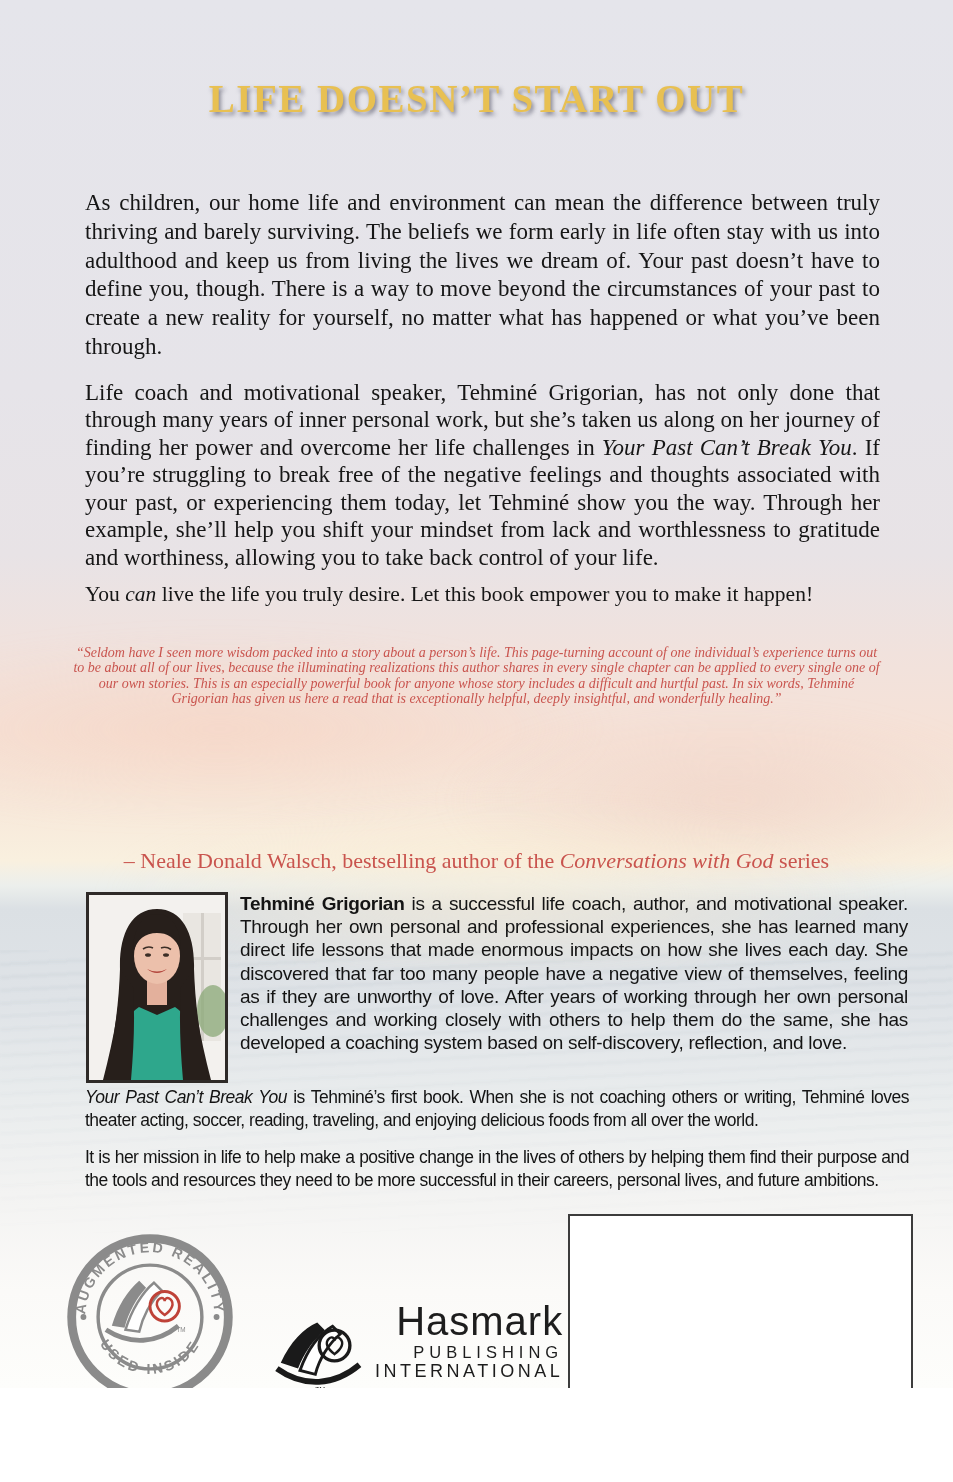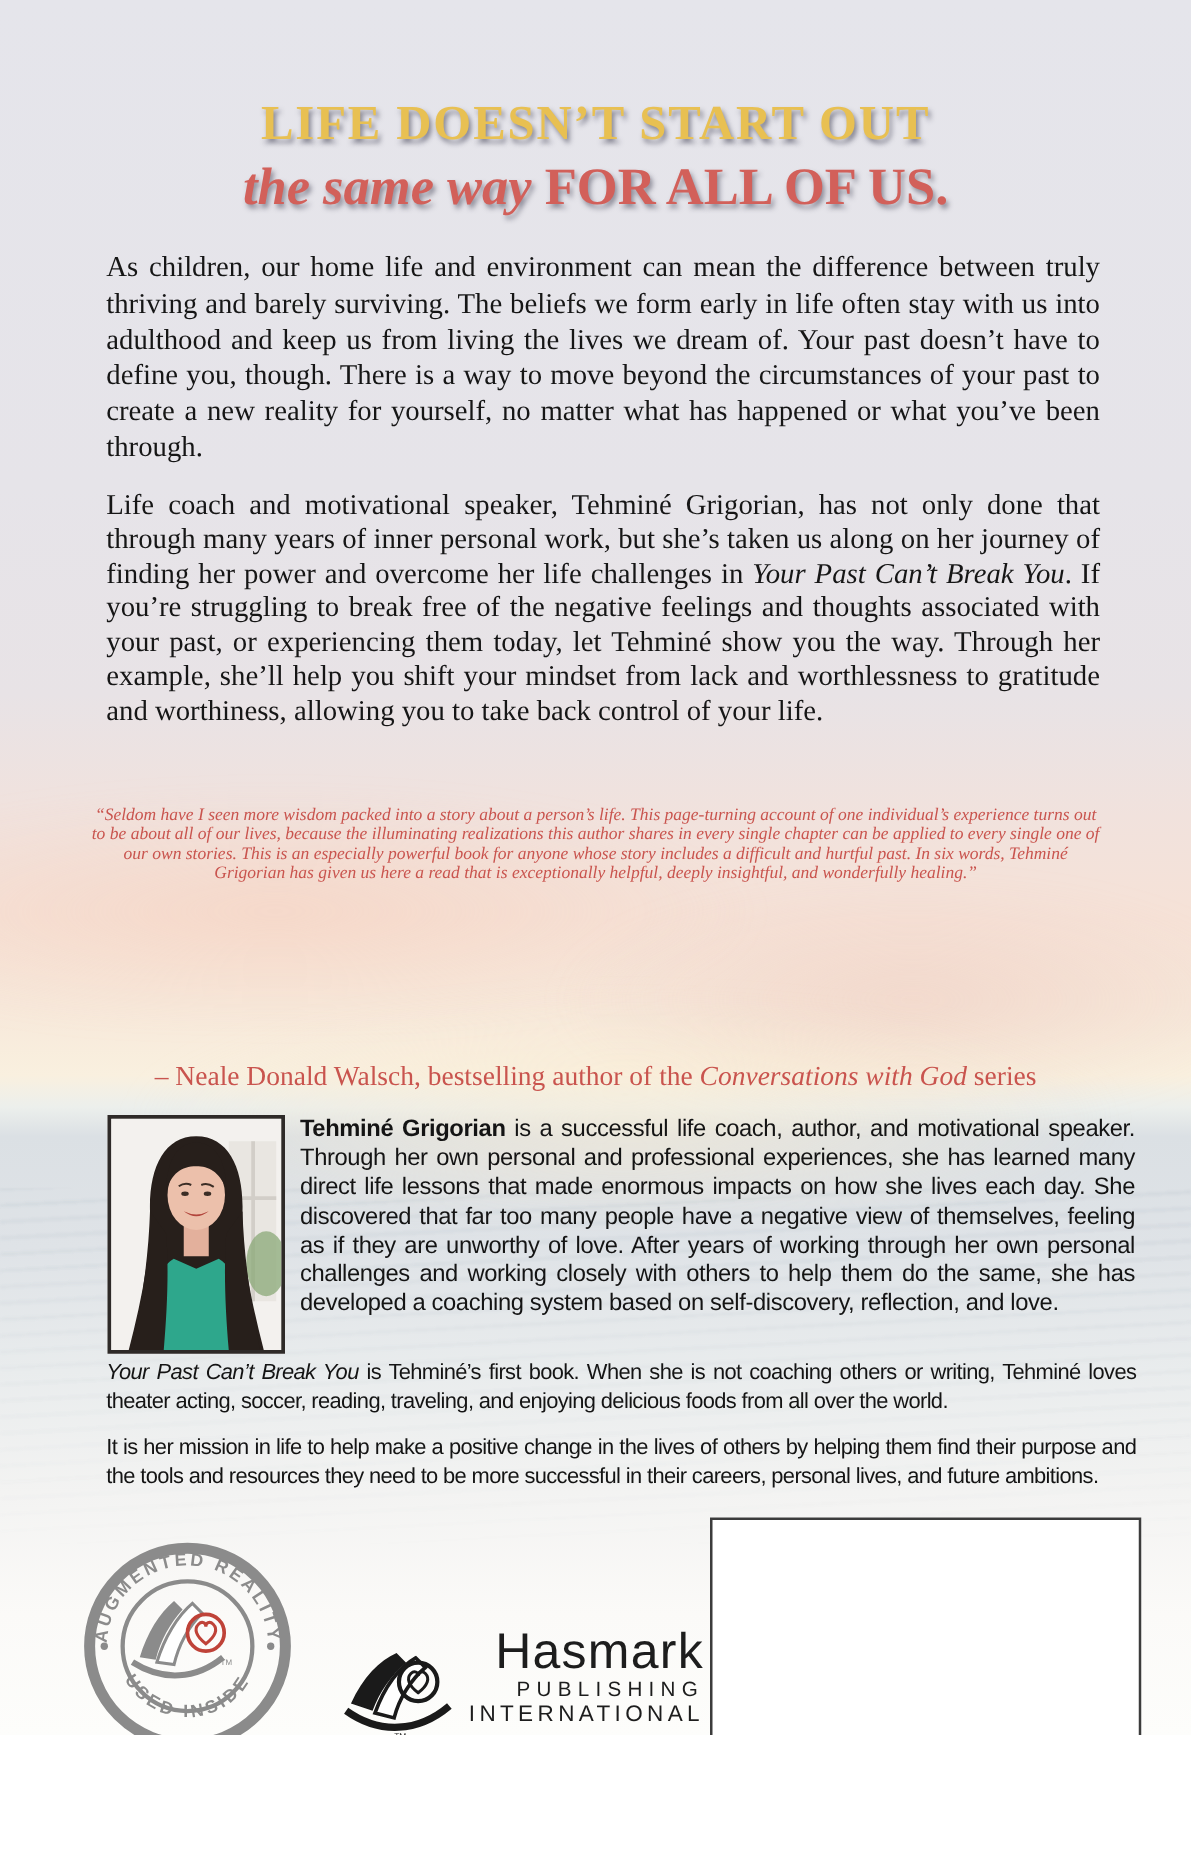--- a/index.html
+++ b/index.html
@@ -29,21 +29,21 @@
             mask-image:linear-gradient(180deg, rgba(0,0,0,1), rgba(0,0,0,0)); }
 
   .headline { position:absolute; top:76px; left:0; width:100%; text-align:center; }
   .headline-line1 { font-size:39px; font-weight:bold; letter-spacing:1.5px; color:#e8c052;
     text-shadow:2px 3px 4px rgba(55,55,75,0.55); }
   .headline-line2 { font-size:42px; font-weight:bold; color:#d2605a; margin-top:5px;
     text-shadow:2px 3px 4px rgba(55,55,75,0.5); }
   .headline-line2 .it { font-style:italic; }
 
   .intro-flow { position:absolute; top:184px; left:85px; width:795px; color:#161616; }
-  .intro-flow p { margin:16px 0 17px 0; font-size:23px; line-height:1.25; text-align:justify; }
+  .intro-flow p { margin:5px 0 17px 0; font-size:23px; line-height:1.25; text-align:justify; }
   .intro-flow p.p2 { line-height:1.2; margin-bottom:9px; }
   .intro-flow p.p3 { white-space:nowrap; font-size:21.5px; text-align:left; }
   .it { font-style:italic; }
 
   .quote-block { position:absolute; top:645px; left:69px; width:815px; text-align:center;
     font-style:italic; font-size:14px; line-height:1.1; color:#c9544e; }
   .attribution { position:absolute; top:848px; left:0; width:100%; text-align:center;
     font-size:22px; color:#c9544e; }
   .attribution b { font-weight:normal; }
 
@@ -74,26 +74,26 @@
 <body>
 
 <div class="page">
   <div class="cloud cloud1"></div>
   <div class="cloud cloud2"></div>
   <div class="cloud cloud3"></div>
   <div class="waves"></div>
 
   <div class="headline">
     <div class="headline-line1">LIFE DOESN’T START OUT</div>
-    <div class="headline-line2"><span class="it">the same way</span><span> FOR ALL OF US.</span></div>
   </div>
 
   <div class="intro-flow">
     <p class="p1">As children, our home life and environment can mean the difference between truly thriving and barely surviving. The beliefs we form early in life often stay with us into adulthood and keep us from living the lives we dream of. Your past doesn’t have to define you, though. There is a way to move beyond the circumstances of your past to create a new reality for yourself, no matter what has happened or what you’ve been through.</p>
     <p class="p2"><span>Life coach and motivational speaker, Tehminé Grigorian, has not only done that through many years of inner personal work, but she’s taken us along on her journey of finding her power and overcome her life challenges in </span><span class="it">Your Past Can’t Break You</span><span>. If you’re struggling to break free of the negative feelings and thoughts associated with your past, or experiencing them today, let Tehminé show you the way. Through her example, she’ll help you shift your mindset from lack and worthlessness to gratitude and worthiness, allowing you to take back control of your life.</span></p>
+    <p class="p3"><span>You </span><span class="it">can</span><span> live the life you truly desire. Let this book empower you to make it happen!</span></p>
   </div>
 
   <div class="quote-block">“Seldom have I seen more wisdom packed into a story about a person’s life. This page-turning account of one individual’s experience turns out to be about all of our lives, because the illuminating realizations this author shares in every single chapter can be applied to every single one of our own stories. This is an especially powerful book for anyone whose story includes a difficult and hurtful past. In six words, Tehminé Grigorian has given us here a read that is exceptionally helpful, deeply insightful, and wonderfully healing.”</div>
 
   <div class="attribution"><span>– </span><b>Neale Donald Walsch</b><span>, bestselling author of the </span><span class="it">Conversations with God</span><span> series</span></div>
 
   <div class="author-photo">
     <svg width="136" height="185" viewBox="0 0 136 185">
       <rect width="136" height="185" fill="#f3f1ee"></rect>
       <rect x="94" y="18" width="38" height="128" fill="#e9e6e1"></rect>

